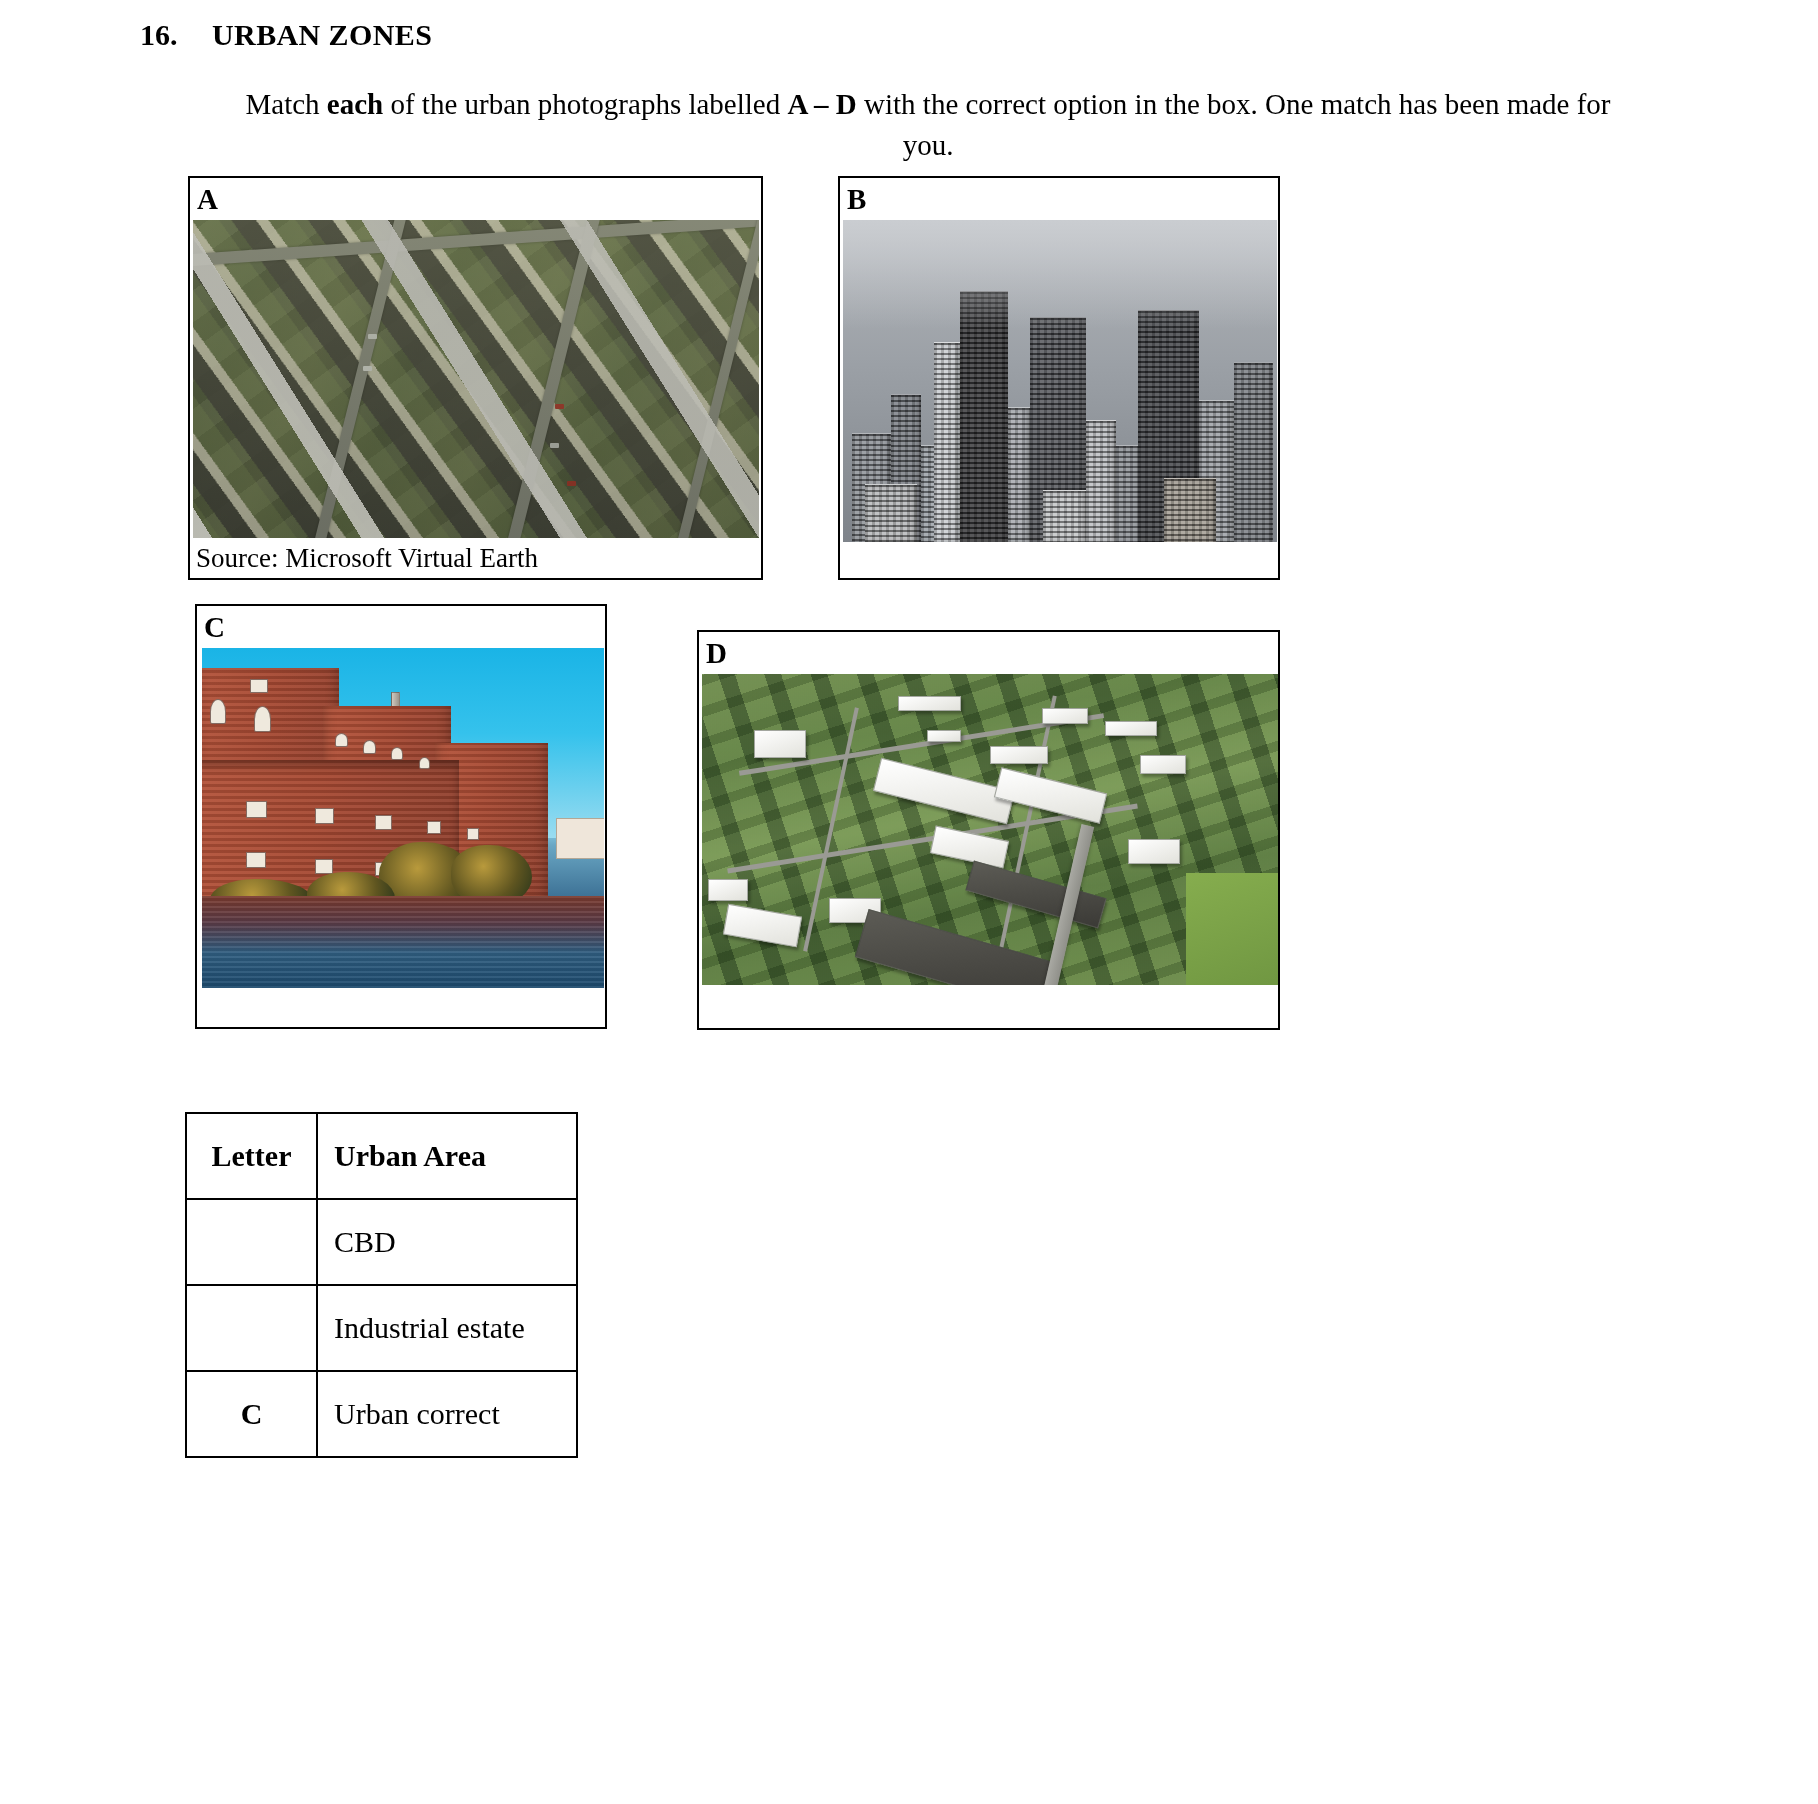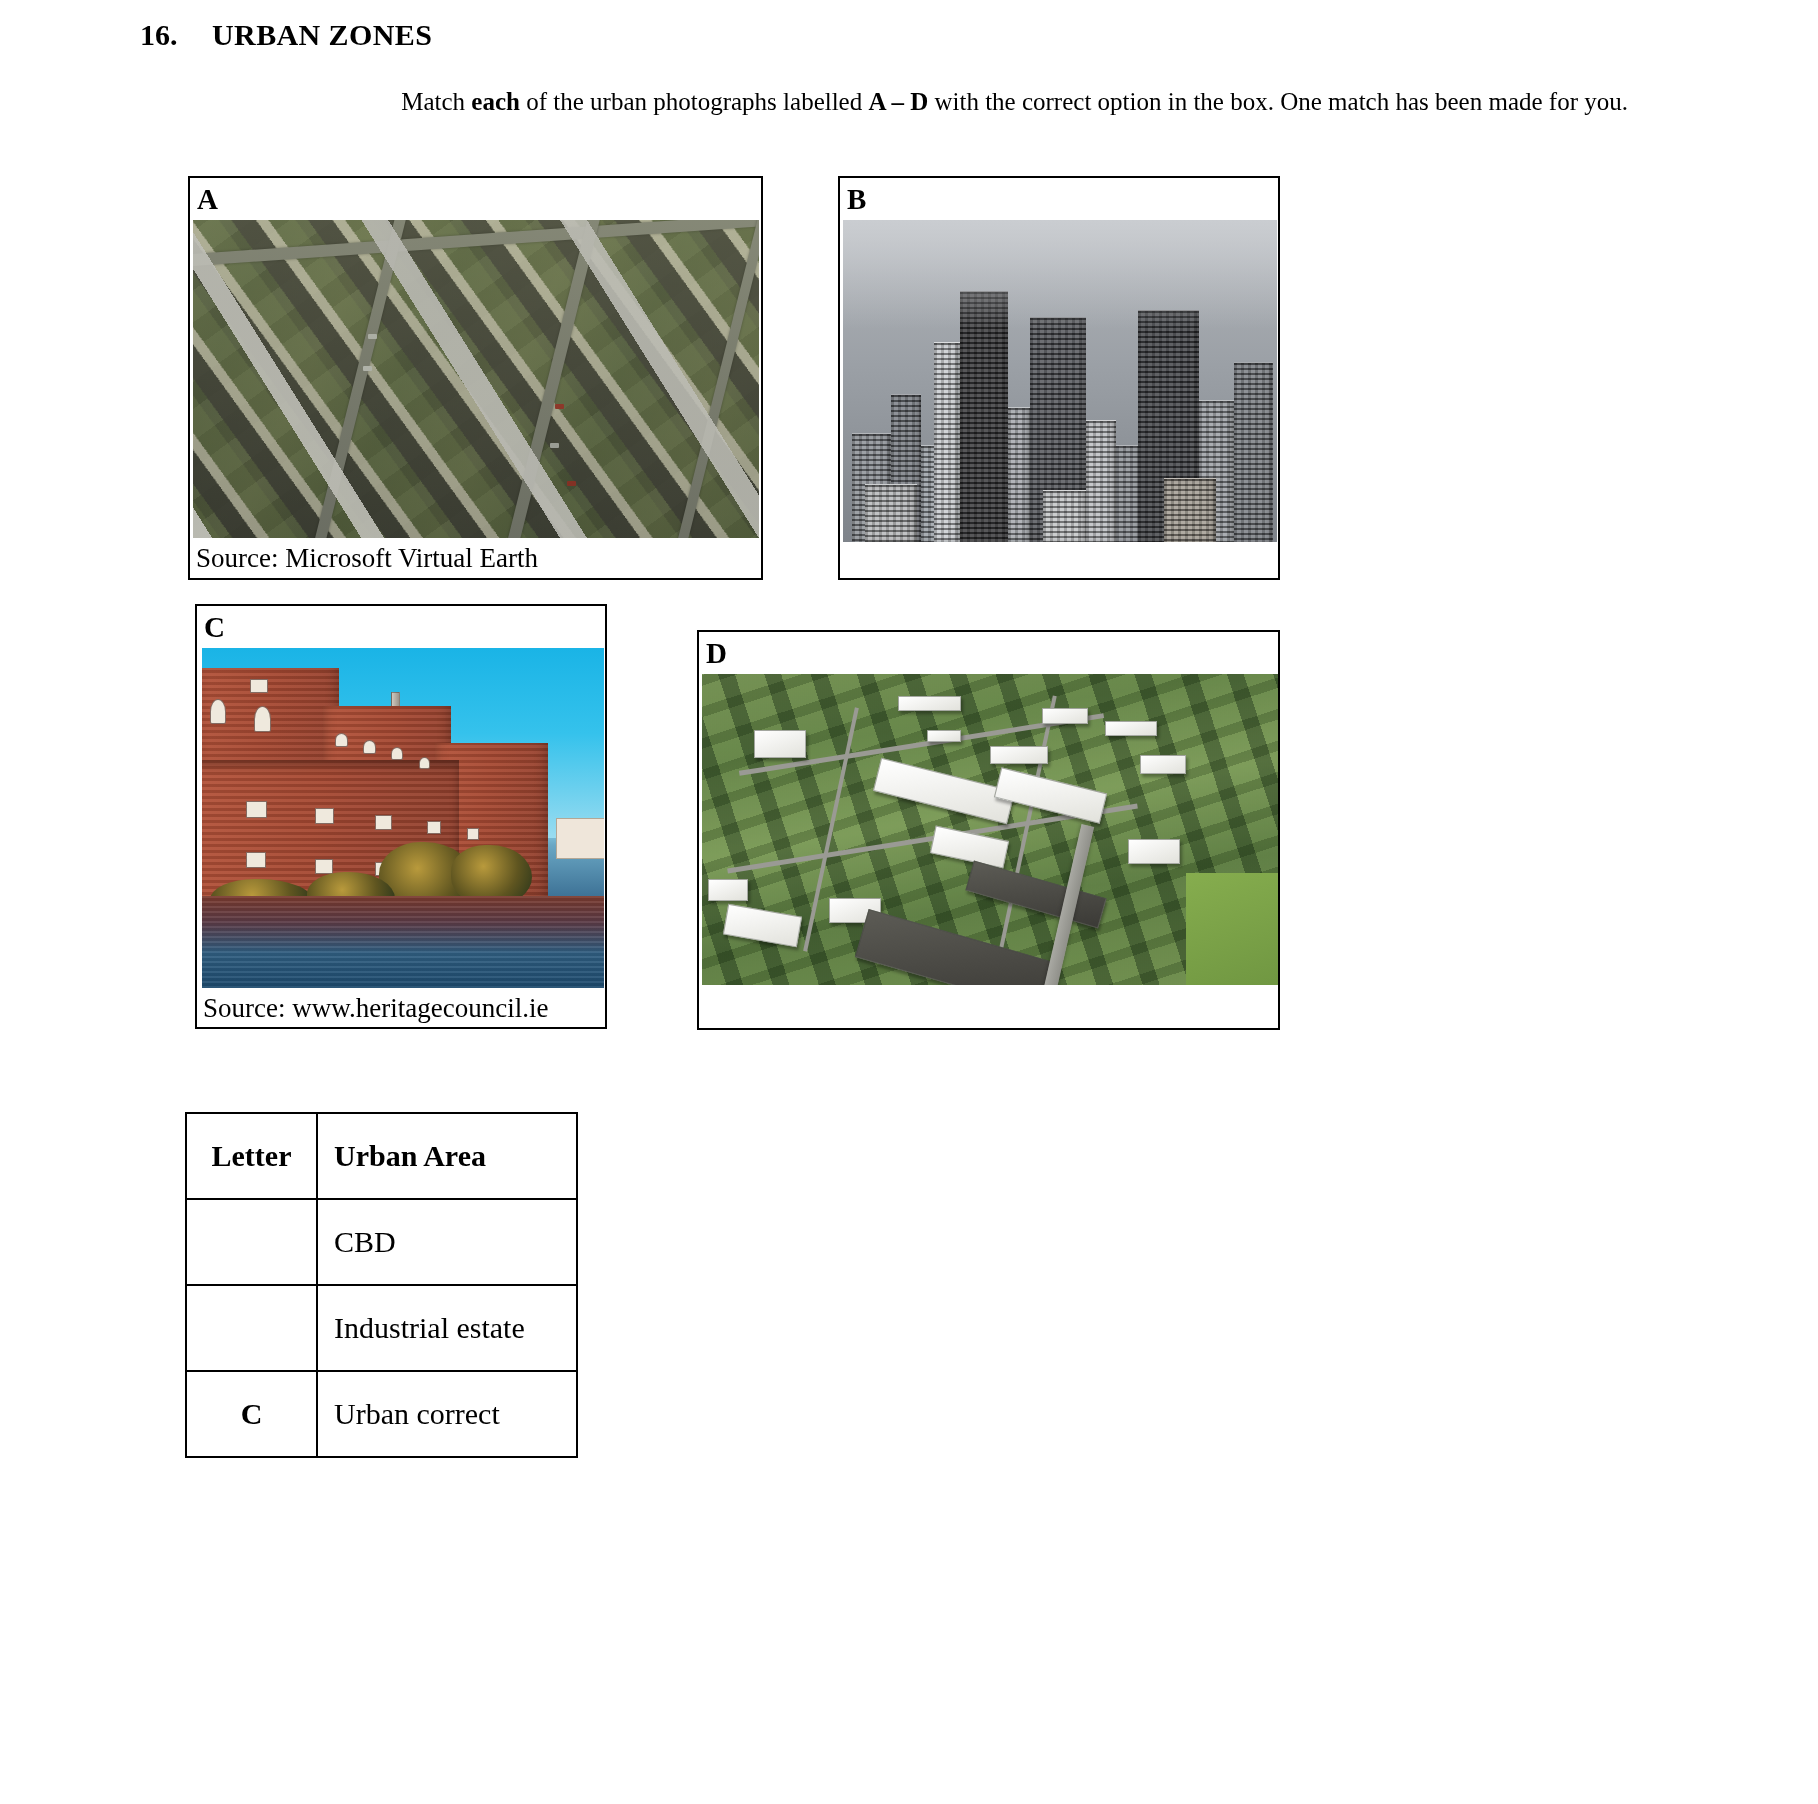--- a/index.html
+++ b/index.html
@@ -37,23 +37,23 @@
     font-weight: bold;
     font-size: 30px;
     letter-spacing: 0.4px;
   }
 
   .q-instruction {
     position: absolute;
     left: 228px;
     top: 84px;
     width: 1400px;
-    font-size: 25px;
+    font-size: 29px;
     line-height: 1.42;
-    text-align: right;
+    text-align: center;
   }
   .q-instruction b { font-weight: bold; }
 
   
   .panel {
     position: absolute;
     border: 2px solid #000;
     background: #ffffff;
     padding: 0;
   }
@@ -329,21 +329,20 @@
     <div class="mill-win" style="left:11%;top:60%;width:20px;height:16px;"></div>
     <div class="mill-win" style="left:28%;top:62%;width:18px;height:15px;"></div>
     <div class="mill-win" style="left:43%;top:63%;width:16px;height:14px;"></div>
     <div class="mill-house" style="left:88%;top:50%;width:13%;height:12%;"></div>
     <div class="mill-foliage" style="left:44%;top:57%;width:24%;height:22%;"></div>
     <div class="mill-foliage" style="left:62%;top:58%;width:20%;height:18%;"></div>
     <div class="mill-foliage" style="left:2%;top:68%;width:26%;height:14%;"></div>
     <div class="mill-foliage" style="left:26%;top:66%;width:22%;height:15%;"></div>
     <div class="mill-water"></div>
   </div>
-  <div class="panel-source">Source: www.heritagecouncil.ie</div>
 </div>
 
 <div class="panel" id="panel-d">
   <div class="panel-letter">D</div>
   <div class="panel-photo photo-estate">
     <div class="est-road" style="left:6%;top:22%;width:64%;height:5px;transform:rotate(-9deg);"></div>
     <div class="est-road" style="left:4%;top:52%;width:72%;height:5px;transform:rotate(-9deg);"></div>
     <div class="est-road" style="left:22%;top:10%;width:4px;height:80%;transform:rotate(12deg);"></div>
     <div class="est-road" style="left:56%;top:6%;width:4px;height:86%;transform:rotate(12deg);"></div>
     <div class="est-bldg" style="left:9%;top:18%;width:9%;height:9%;"></div>

